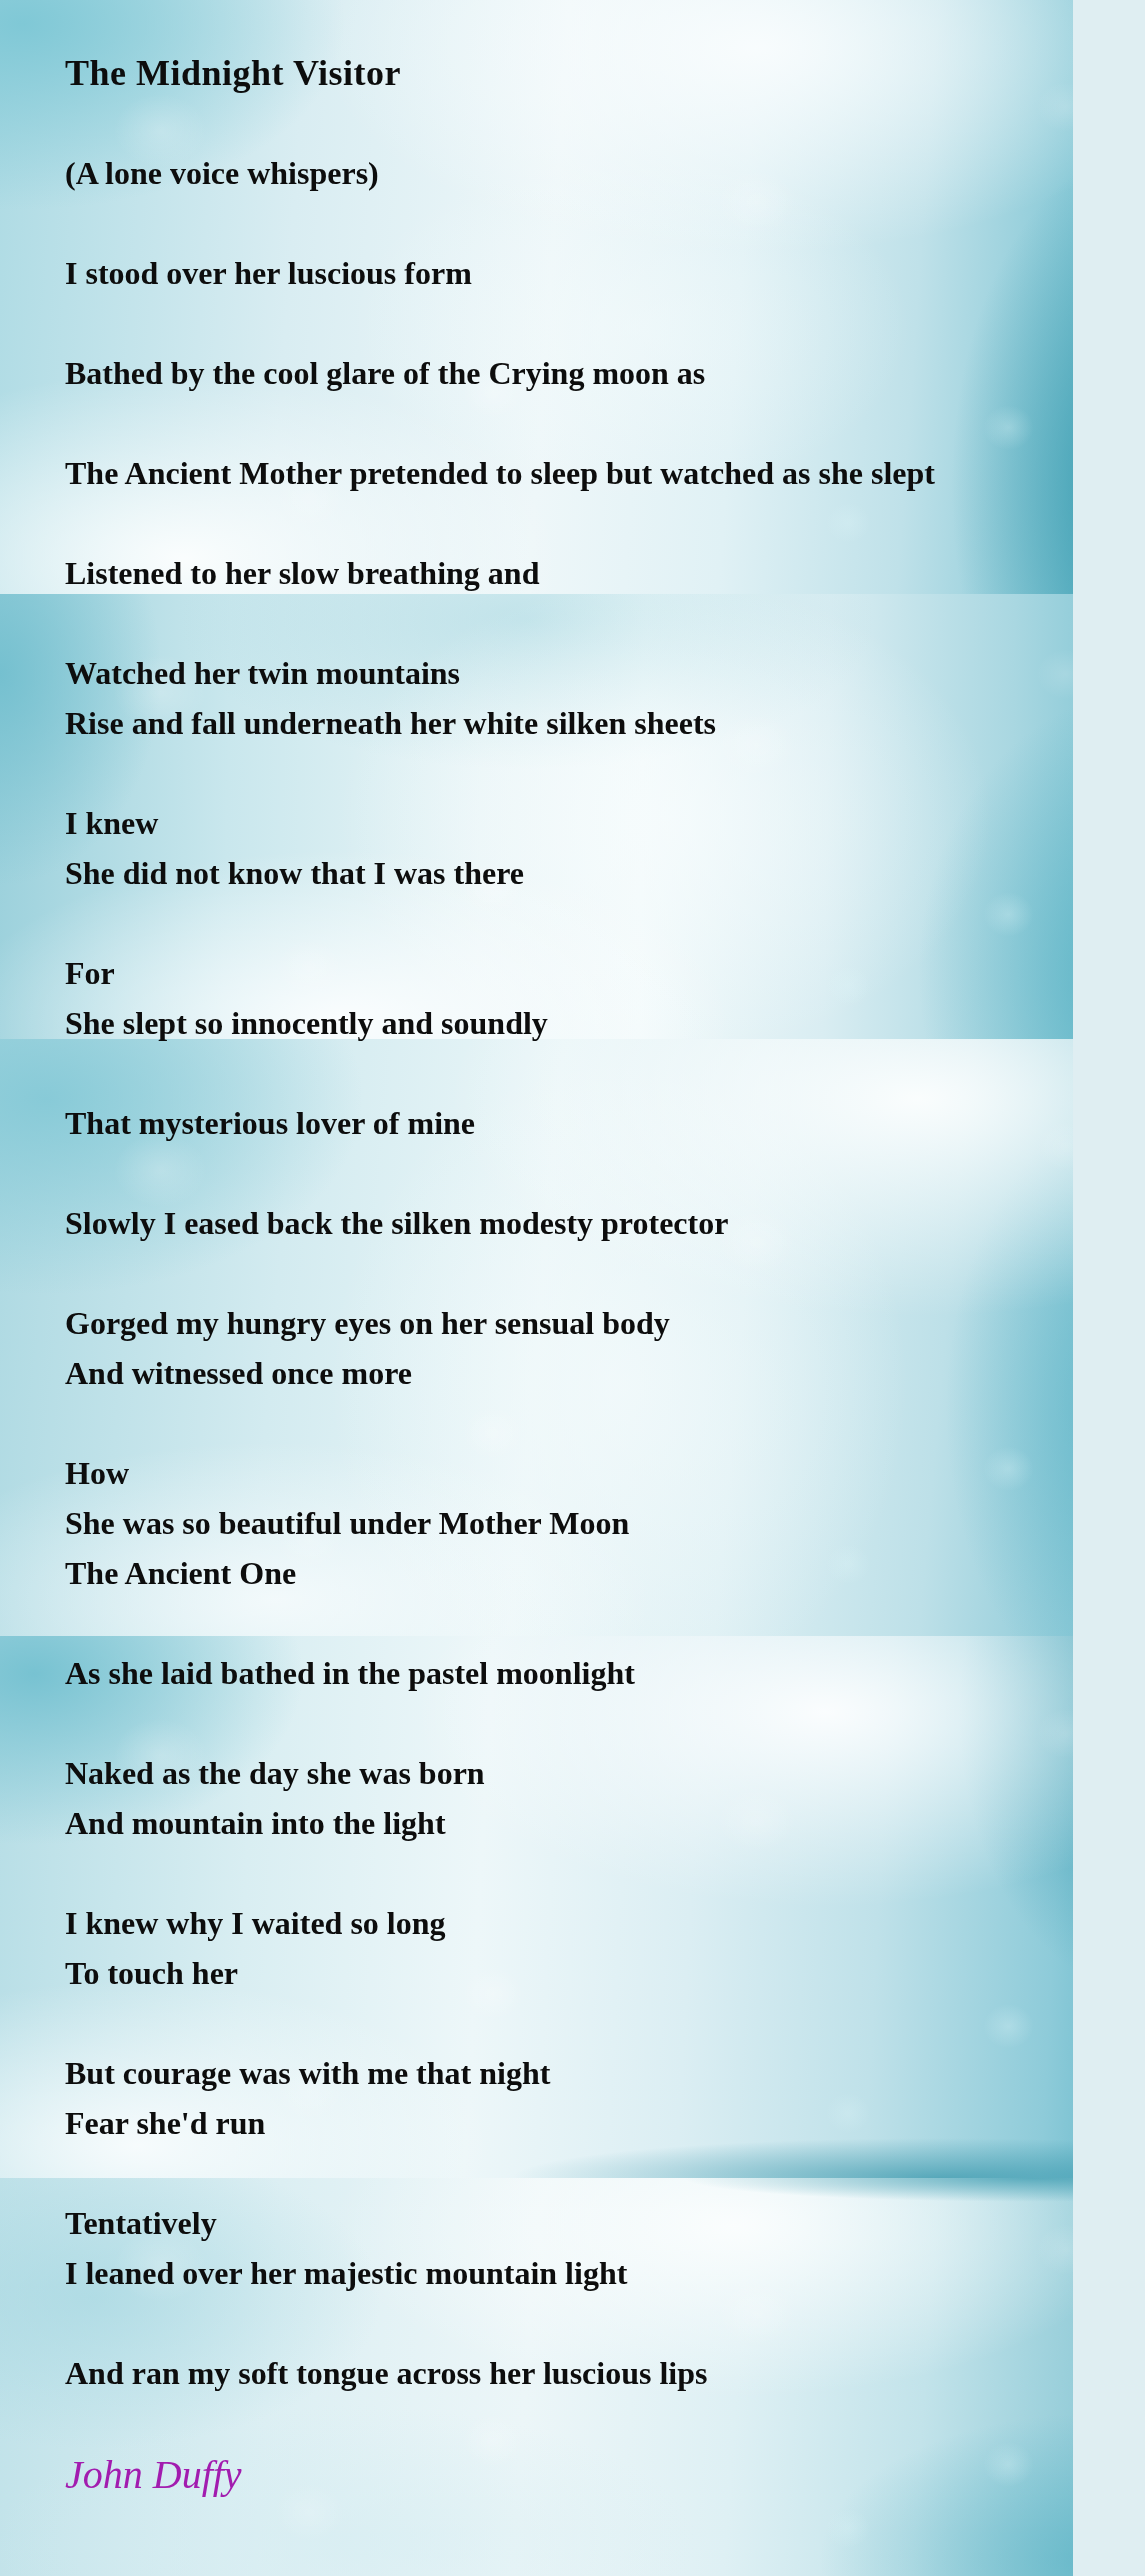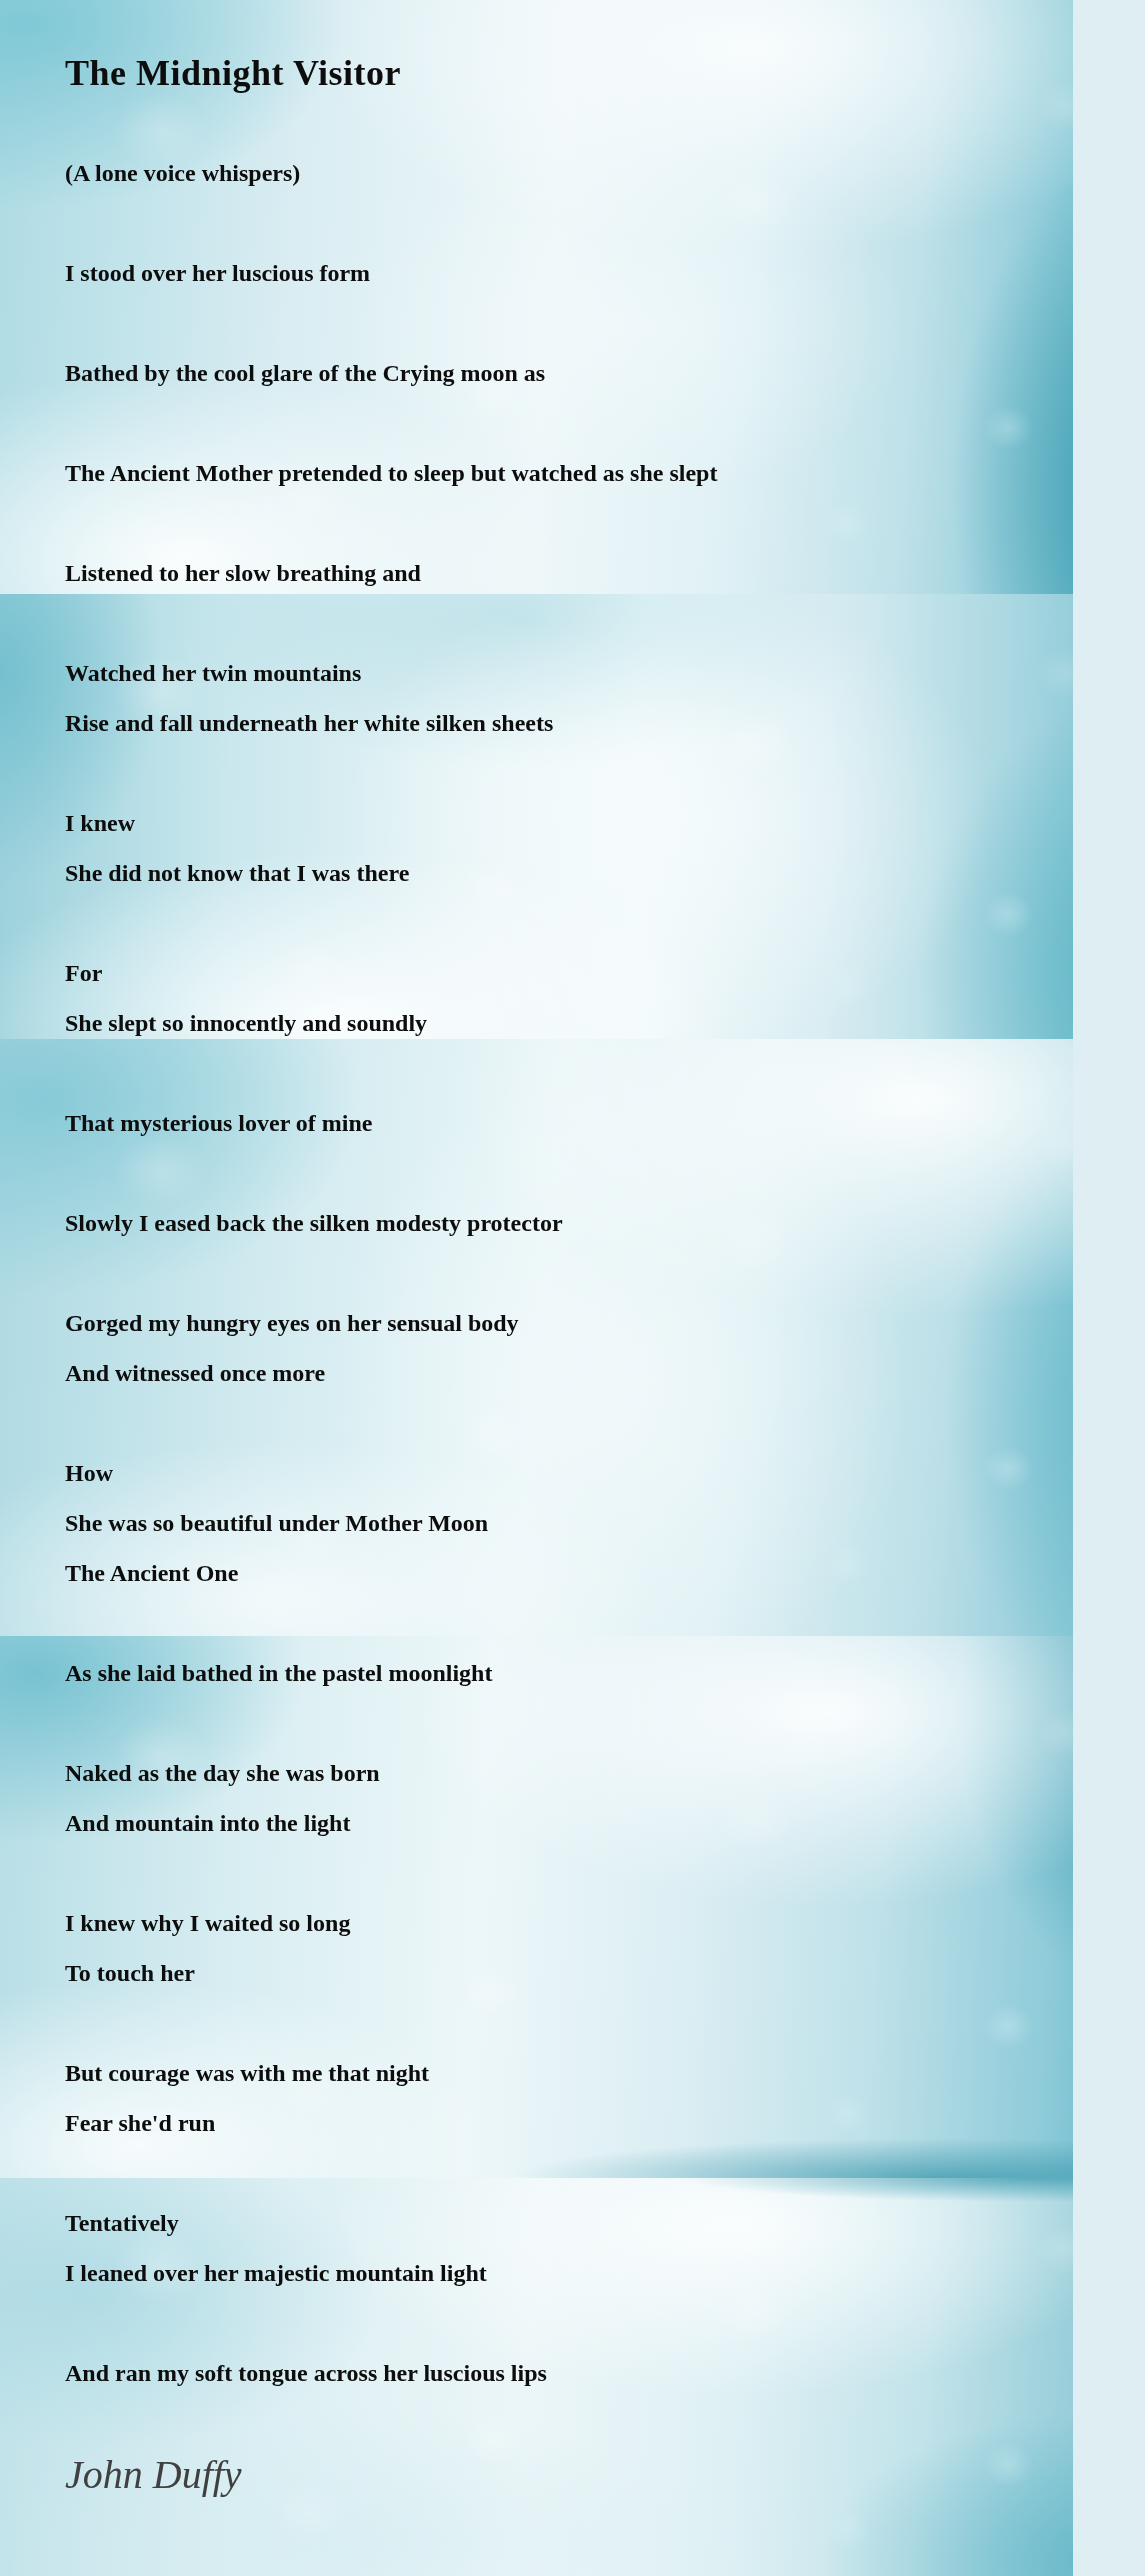--- a/index.html
+++ b/index.html
@@ -82,32 +82,32 @@
     color: #0d0d0d;
   }
   .title {
     font-size: 36px;
     font-weight: bold;
     line-height: 50px;
     letter-spacing: 0.5px;
   }
   .stanza { margin-top: 50px; }
   .line {
-    font-size: 24px;
+    font-size: 32px;
     font-weight: bold;
     line-height: 50px;
     white-space: nowrap;
   }
   .author {
     margin-top: 50px;
     font-size: 40px;
     font-style: italic;
     font-weight: normal;
     line-height: 53px;
-    color: #404040;
+    color: #a21caf;
   }
 </style>
 </head>
 <body>
 
 <div id="page">
 
   <div class="band band-1"></div>
   <div class="band band-2"></div>
   <div class="band band-3"></div>

